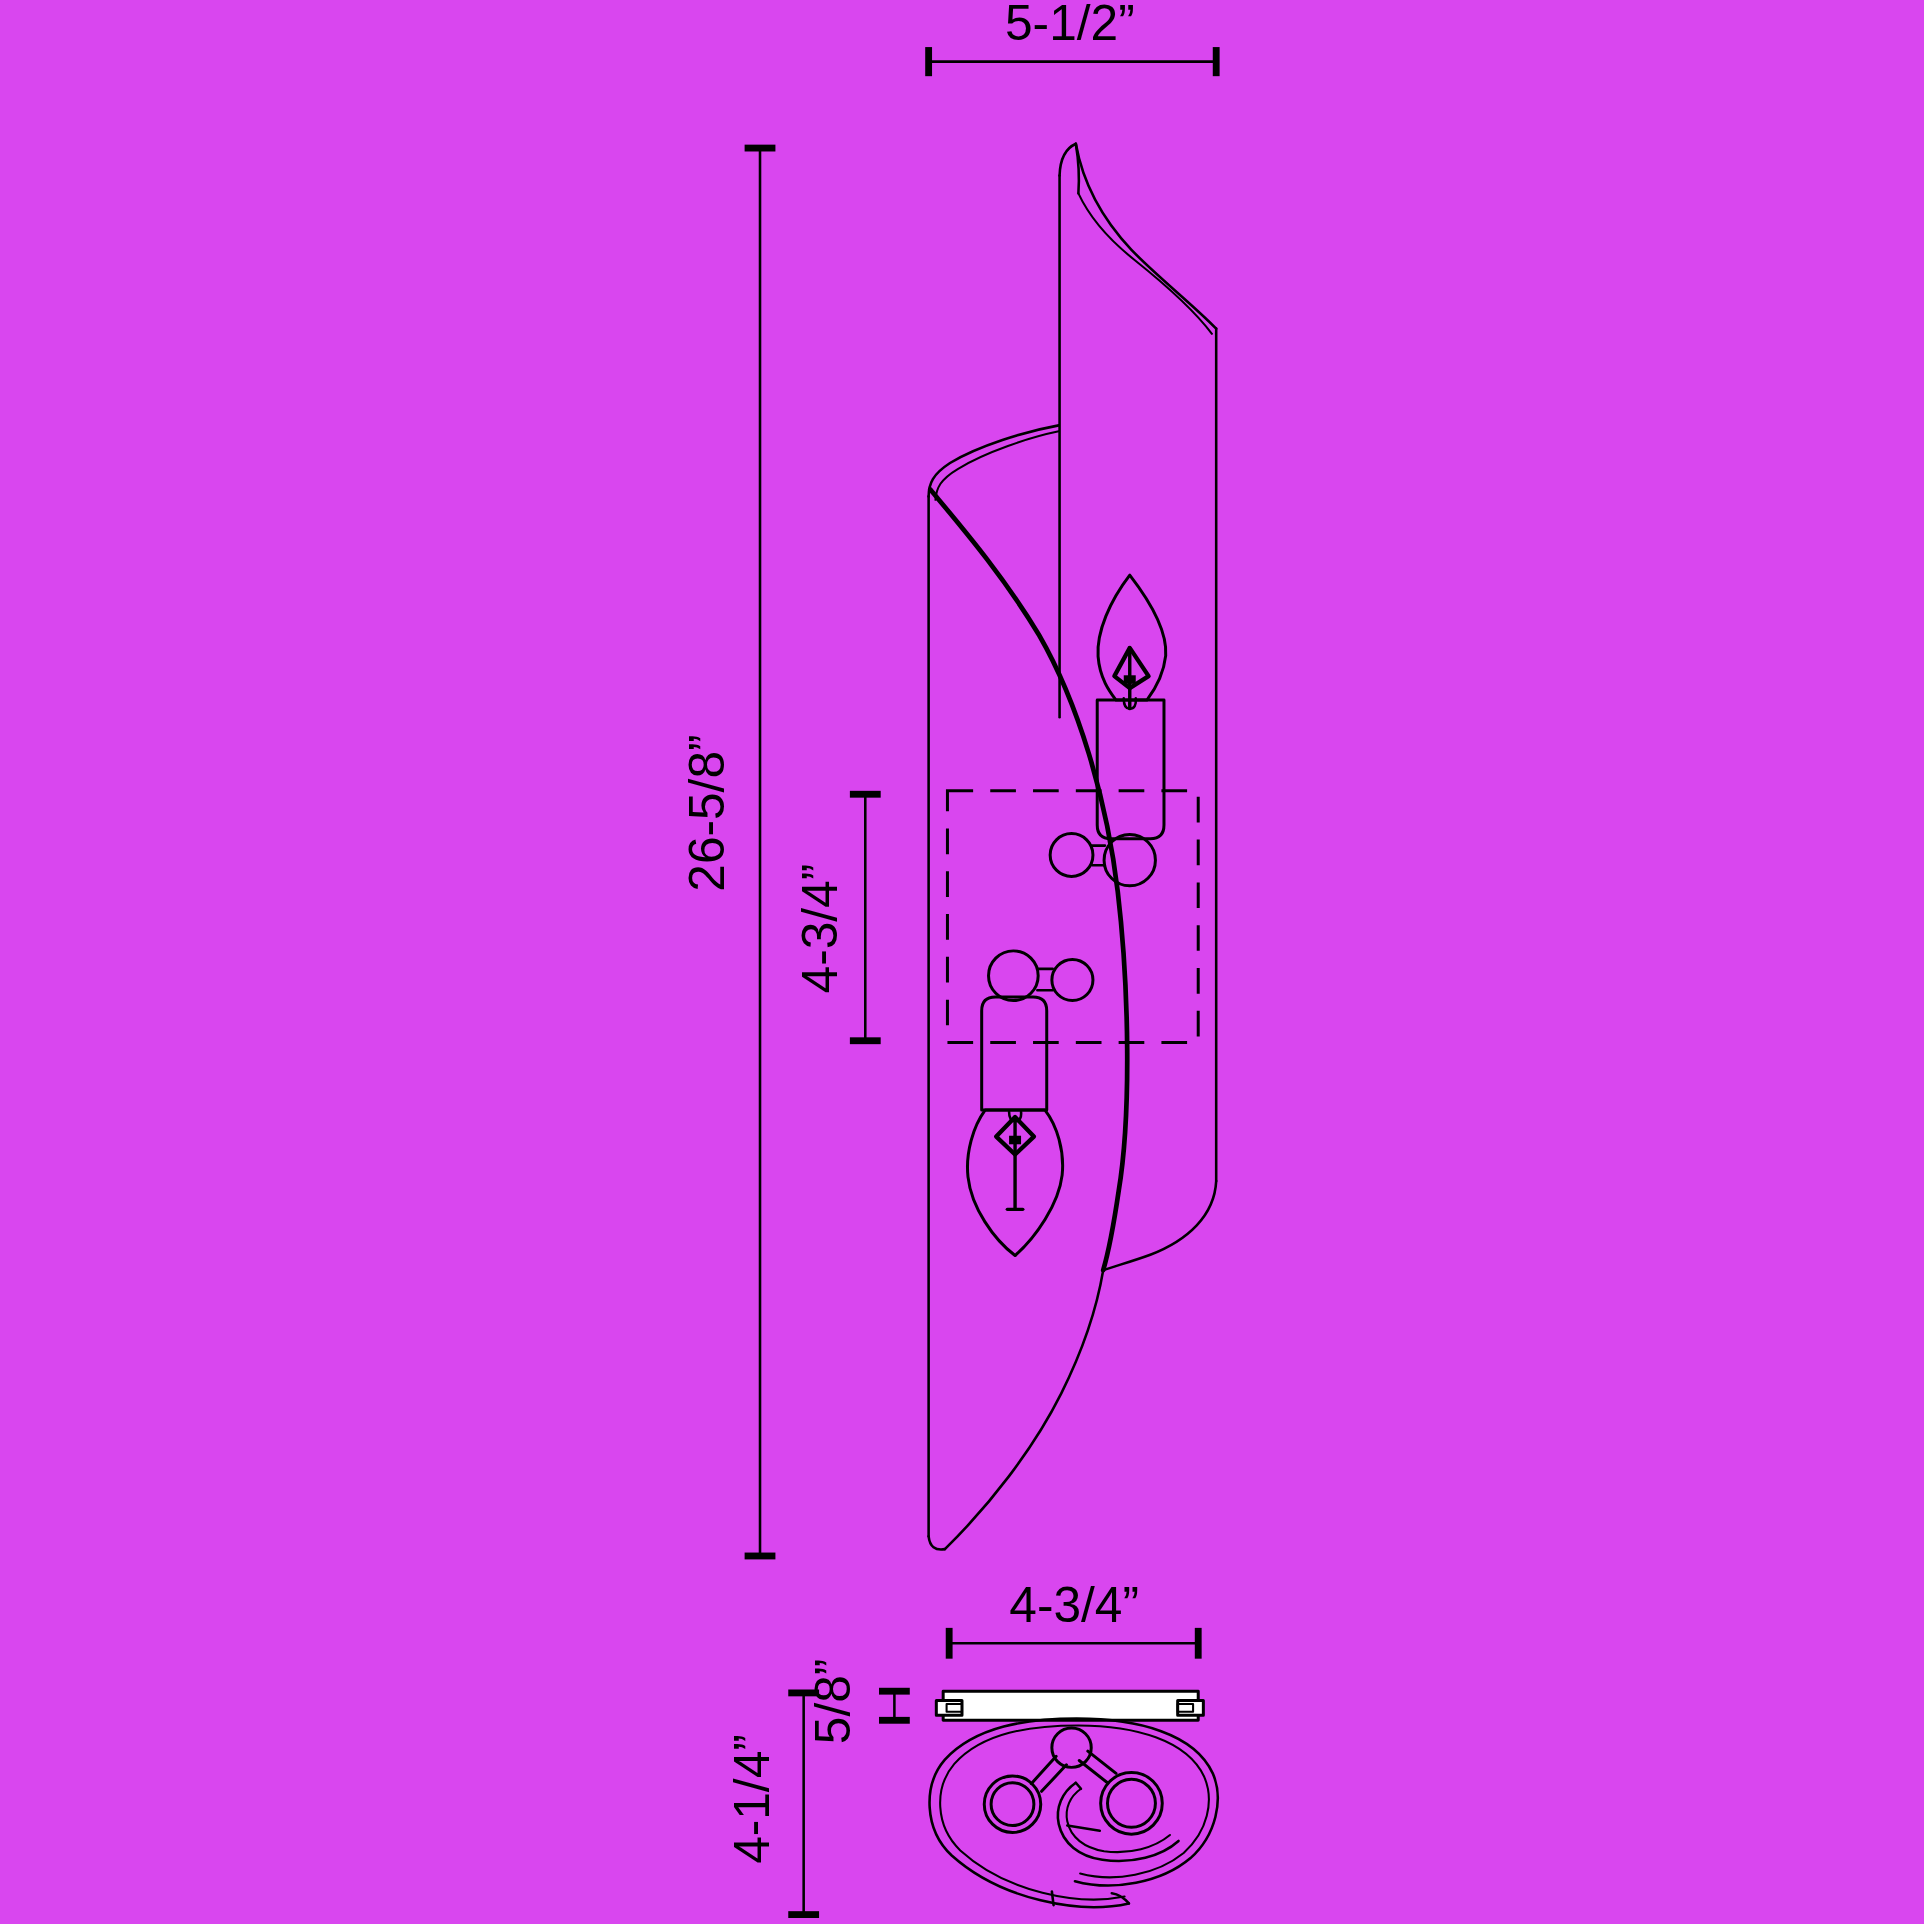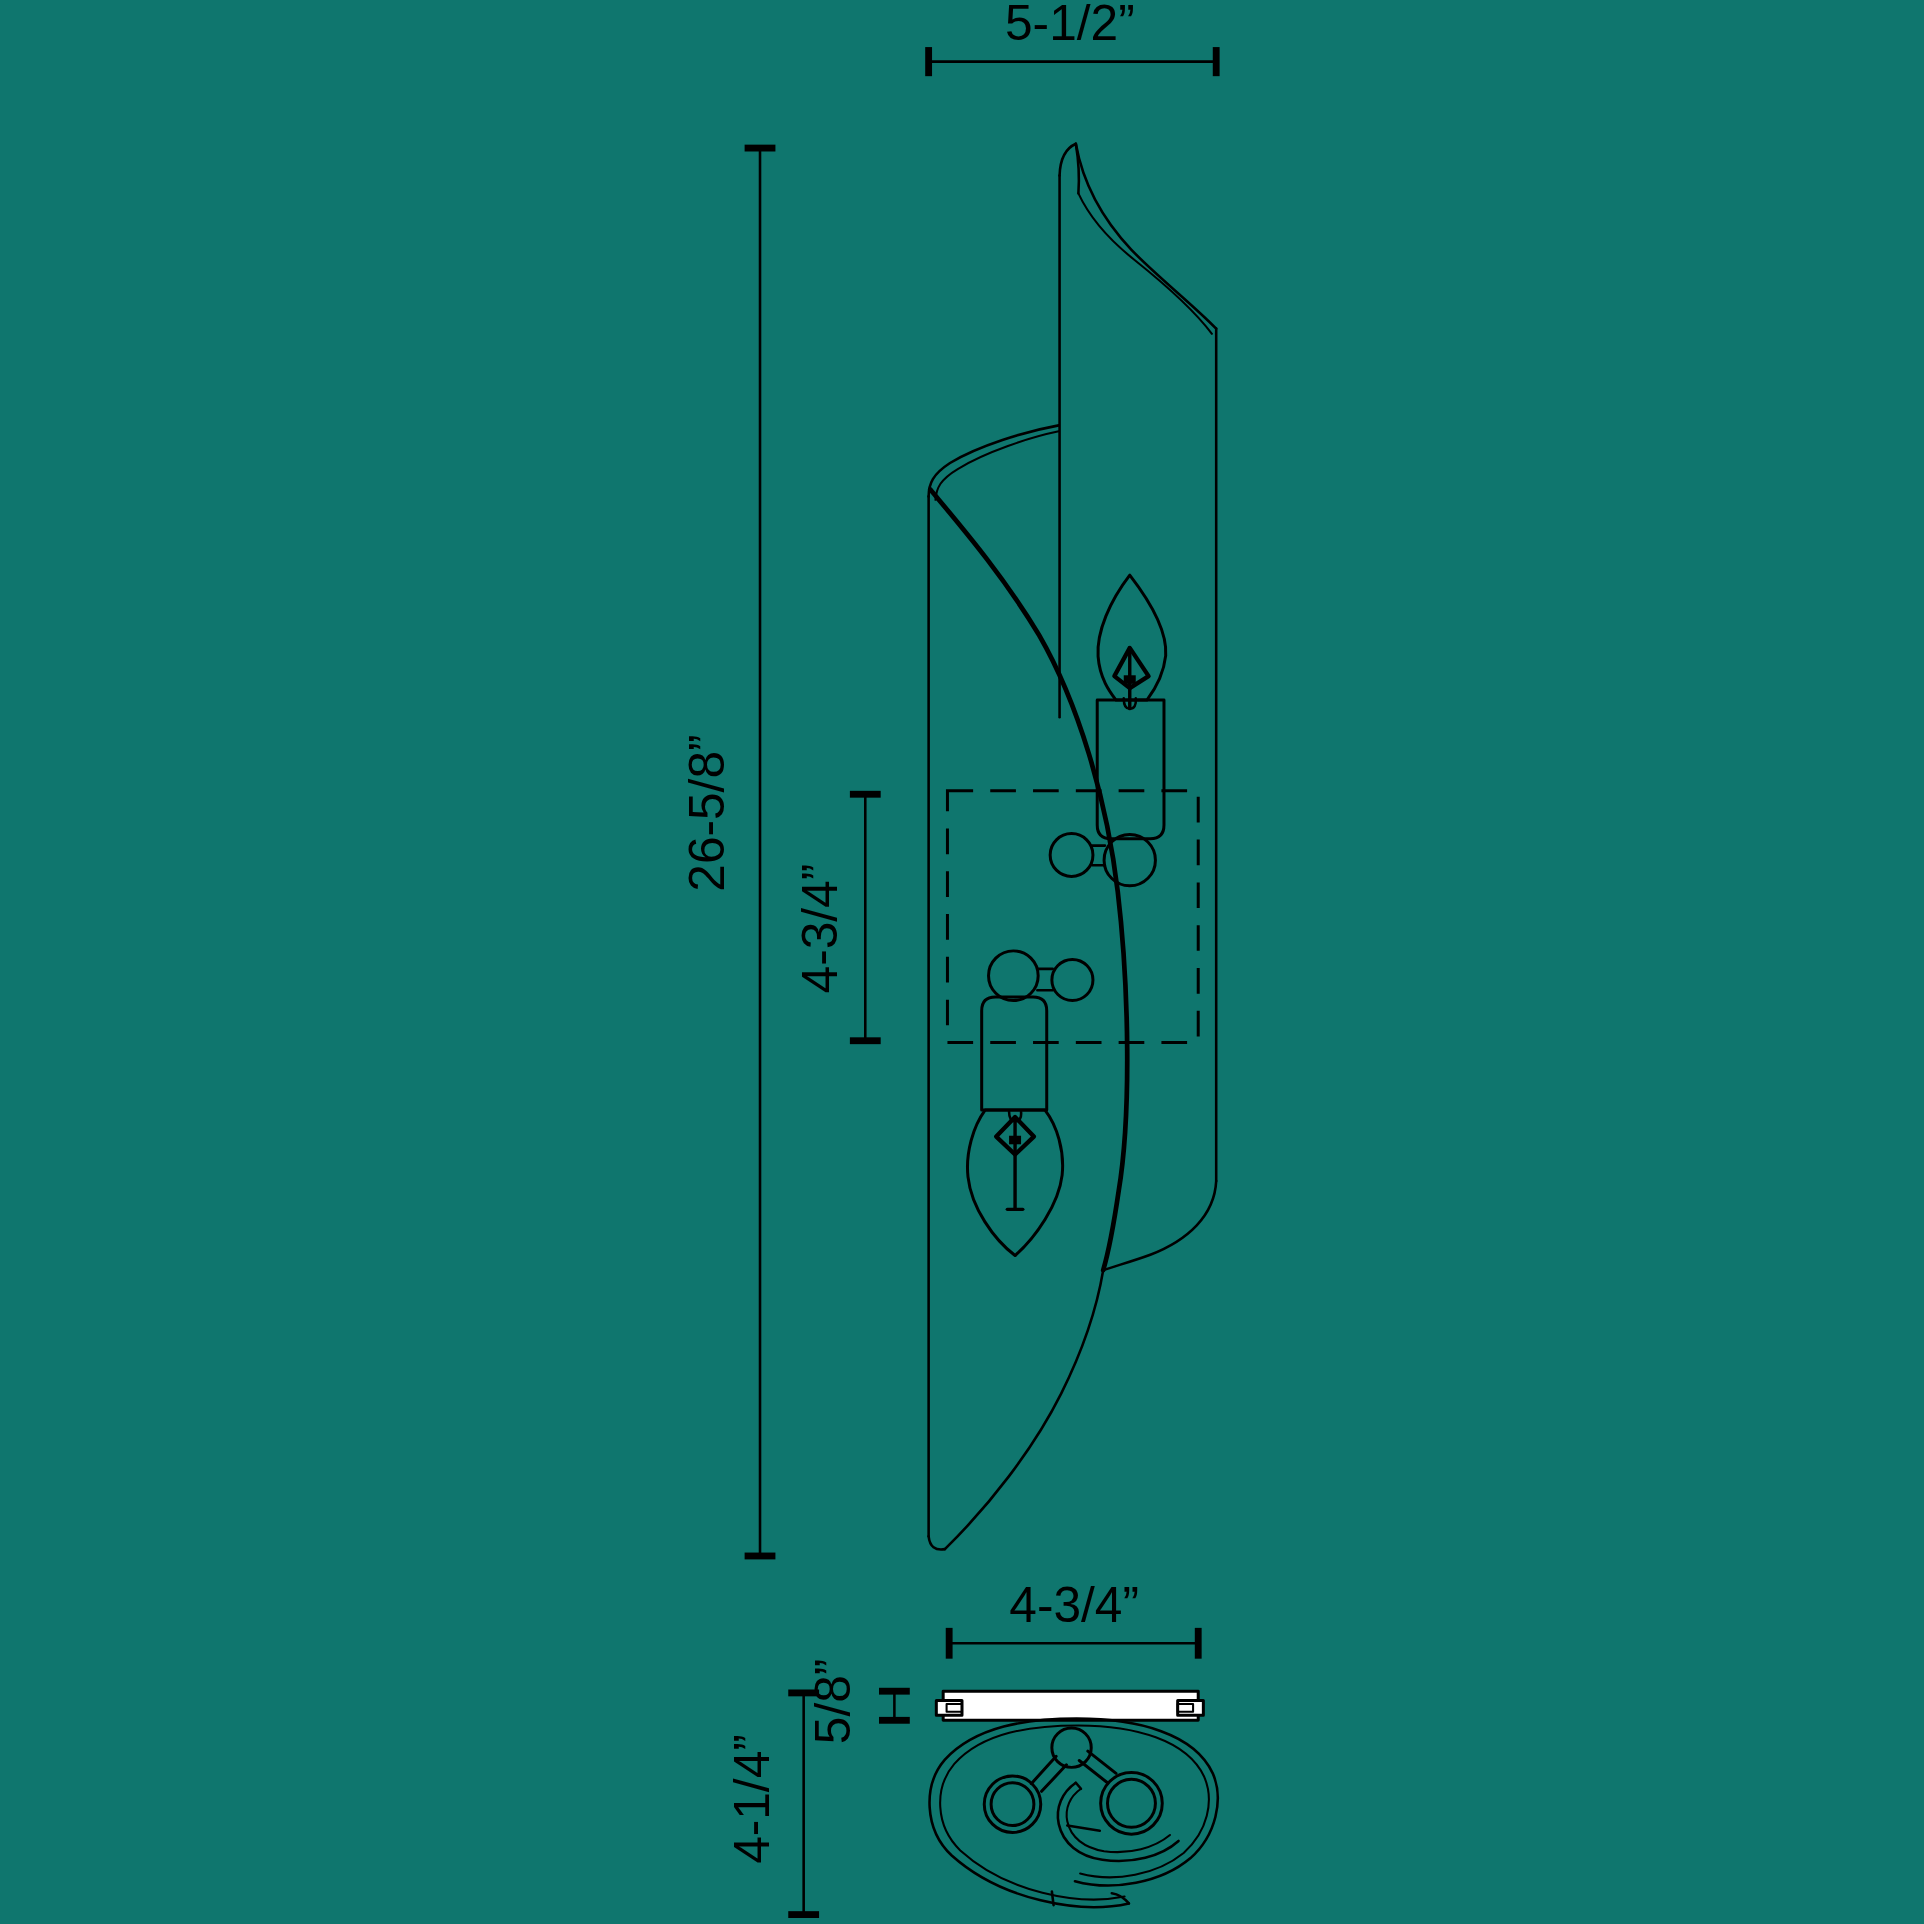--- a/index.html
+++ b/index.html
@@ -1,19 +1,19 @@
 <!DOCTYPE html>
 <html style="font-size:13.7px"><head>
 <meta charset="utf-8">
 <style>
   html,body{margin:0;padding:0;background:#ffffff;}
   .canvas{
     position:relative;
     width:1924px;height:1924px;
-    background:#0f766e;
+    background:#d946ef;
     font-family:"Liberation Sans", sans-serif;
   }
   svg{display:block;width:1924px;height:1924px;}
   .ln{stroke:#000000;fill:none;stroke-width:3;stroke-linecap:round;stroke-linejoin:round;}
   .ln2{stroke:#000000;fill:none;stroke-width:2.4;stroke-linecap:round;stroke-linejoin:round;}
   .thick{stroke:#000000;fill:none;stroke-width:5.5;stroke-linecap:round;stroke-linejoin:round;}
   .part{stroke:#000000;fill:#ffffff;stroke-width:3.5;stroke-linejoin:round;}
   .partnf{stroke:#000000;fill:none;stroke-width:3.5;stroke-linejoin:round;stroke-linecap:round;}
   .dim{stroke:#000000;fill:none;stroke-width:3;}
   .tick{stroke:#000000;fill:none;stroke-width:8;}

